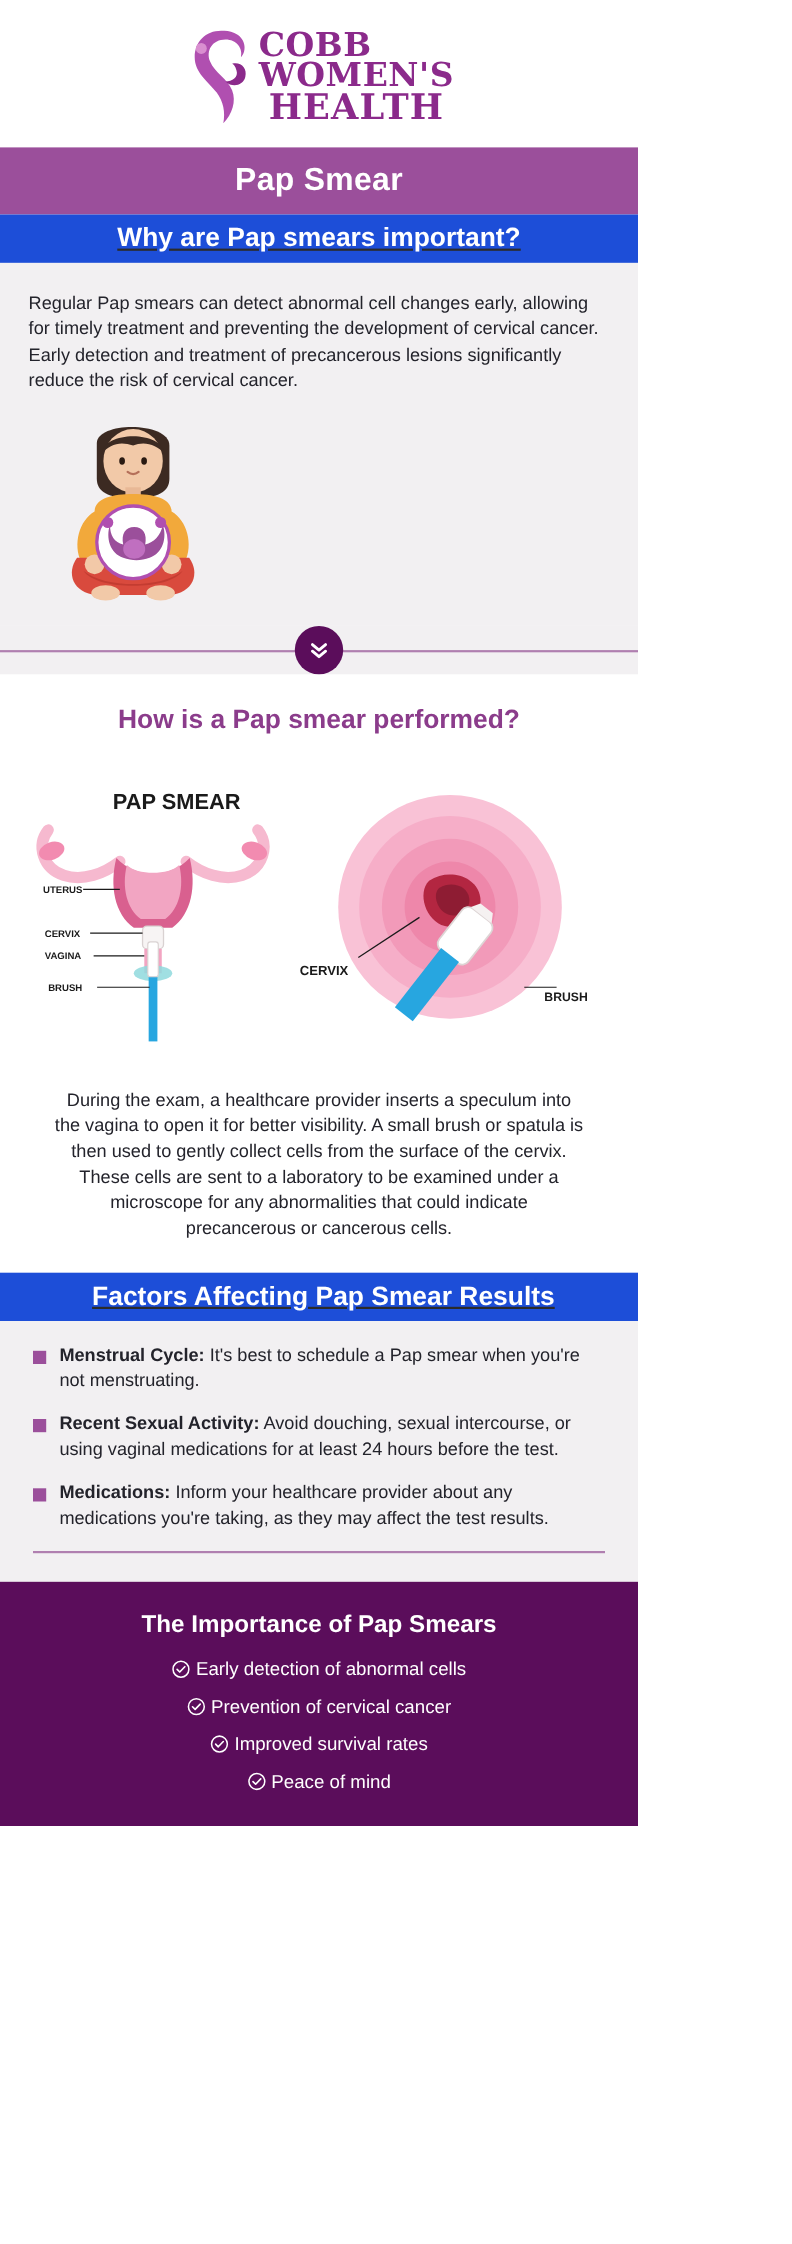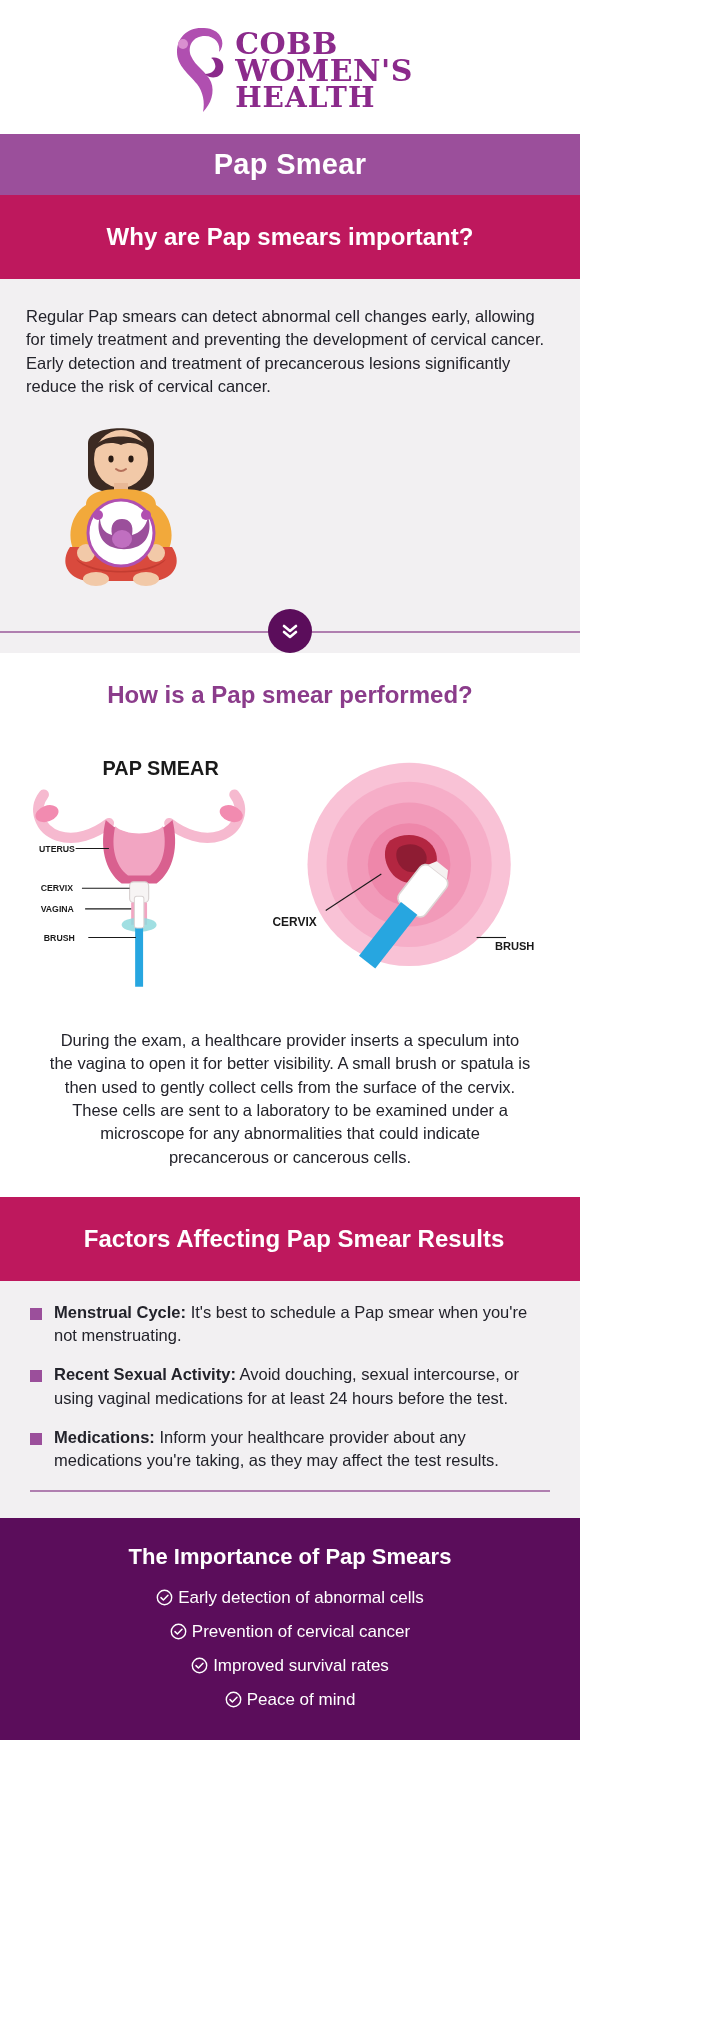--- a/index.html
+++ b/index.html
@@ -38,24 +38,25 @@
   }
   .logo-l2 {
     font-family: "DejaVu Serif", serif;
     font-size: 30px;
     font-weight: bold;
     color: #8b2a8b;
     letter-spacing: 0.5px;
   }
   .logo-l3 {
     font-family: "DejaVu Serif", serif;
-    font-size: 28px;
+    font-size: 32px;
     font-weight: bold;
     color: #8b2a8b;
     letter-spacing: 1px;
+    text-align: center;
   }
 
   
   .title-bar {
     background: #9b4f9b;
     padding: 14px 20px;
     text-align: center;
   }
   .title-bar h1 {
     color: #ffffff;
@@ -69,23 +70,24 @@
     text-align: center;
   }
   .intro-block p {
     color: #ffffff;
     font-size: 17px;
     line-height: 1.45;
   }
 
   
   .sec-bar {
-    background: #be185d;
-    padding: 28px 20px;
-    text-align: center;
+    background: #1d4ed8;
+    padding: 8px 20px;
+    text-align: center;
+    text-decoration: underline;
   }
   .sec-bar.left { text-align: center; padding-left: 28px; }
   .sec-bar h2 {
     color: #ffffff;
     font-size: 24px;
     font-weight: bold;
   }
 
   
   .why-wrap {

